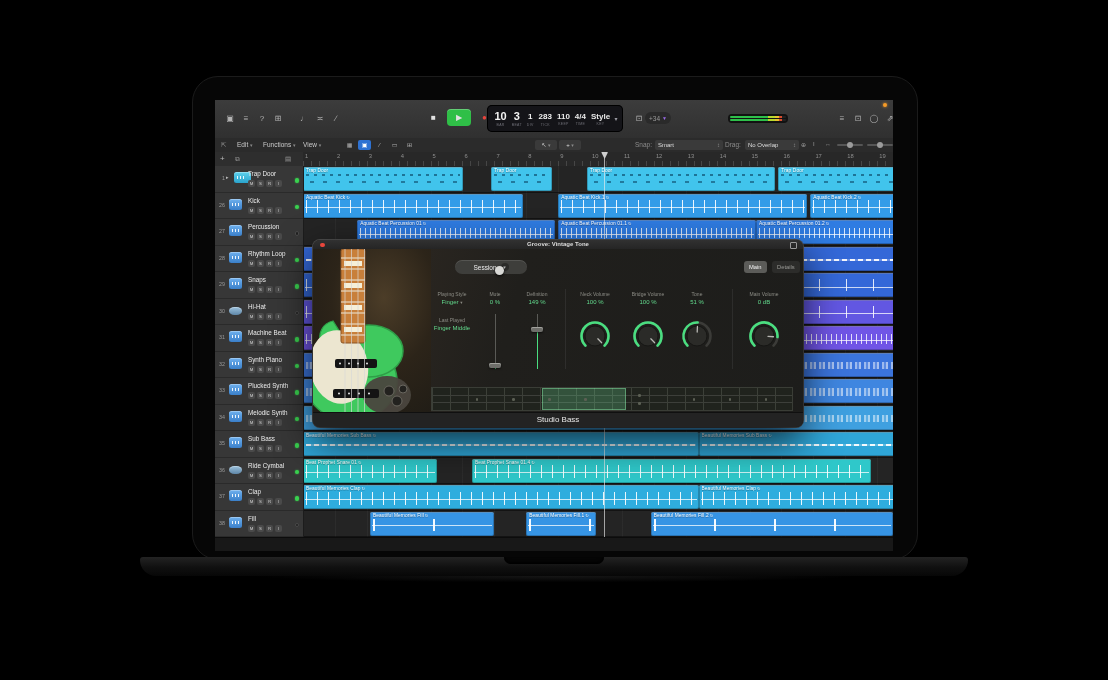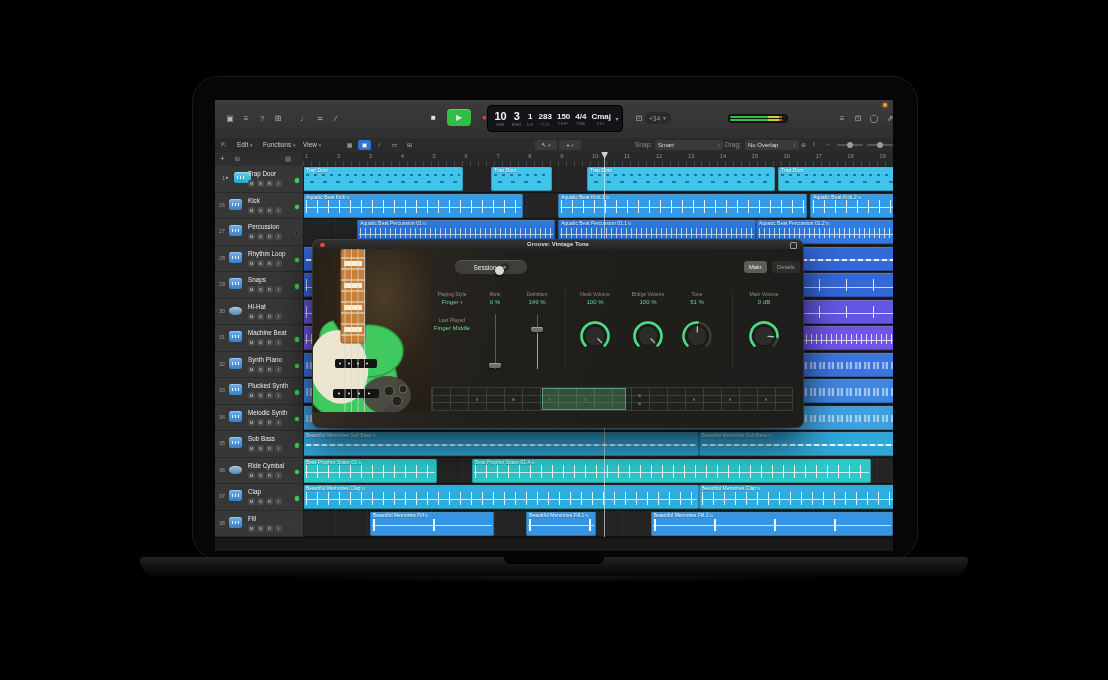--- a/index.html
+++ b/index.html
@@ -163,29 +163,29 @@
           </div>
         <div class="lcd-cell">
             <div class="lcd-num" style="font-size:8px">1</div>
             <div class="lcd-lab">DIV</div>
           </div>
         <div class="lcd-cell">
             <div class="lcd-num" style="font-size:8px">283</div>
             <div class="lcd-lab">TICK</div>
           </div>
         <div class="lcd-cell">
-            <div class="lcd-small">150</div>
+            <div class="lcd-small">110</div>
             <div class="lcd-lab">KEEP</div>
           </div>
         <div class="lcd-cell">
             <div class="lcd-small">4/4</div>
             <div class="lcd-lab">TIME</div>
           </div>
         <div class="lcd-cell">
-            <div class="lcd-small">Cmaj</div>
+            <div class="lcd-small">Style</div>
             <div class="lcd-lab">KEY</div>
           </div>
         <div class="lcd-chev">▾</div>
       </div>
       <span class="tb-ic abs" style="left:417px;top:12px">⊡</span>
       <div id="badge">
         <span>+34</span>
         <span id="badge-ic" style="font-size: 5px; color: rgb(154, 106, 232);">▼</span>
       </div>
       <div id="meter">
@@ -722,20 +722,21 @@
             <div class="fdot" style="left: 116.125px; top: 10px;"></div>
             <div class="fdot" style="left: 152.225px; top: 10px;"></div>
             <div class="fdot" style="left: 260.525px; top: 10px;"></div>
             <div class="fdot" style="left: 296.625px; top: 10px;"></div>
             <div class="fdot" style="left: 332.725px; top: 10px;"></div>
             <div class="fdot" style="left: 206.375px; top: 6px;"></div>
             <div class="fdot" style="left: 206.375px; top: 14px;"></div>
           </div>
         <div id="fhandle"></div>
       </div>
+      <div id="pfooter">Studio Bass</div>
     </div>
 
     <div id="cam-dot" style="background: rgb(245, 155, 40);"></div>
   </div>
 
   <div id="base"></div>
   <div id="base-notch"></div>
   <div id="base-shadow"></div>
 </div>
 

